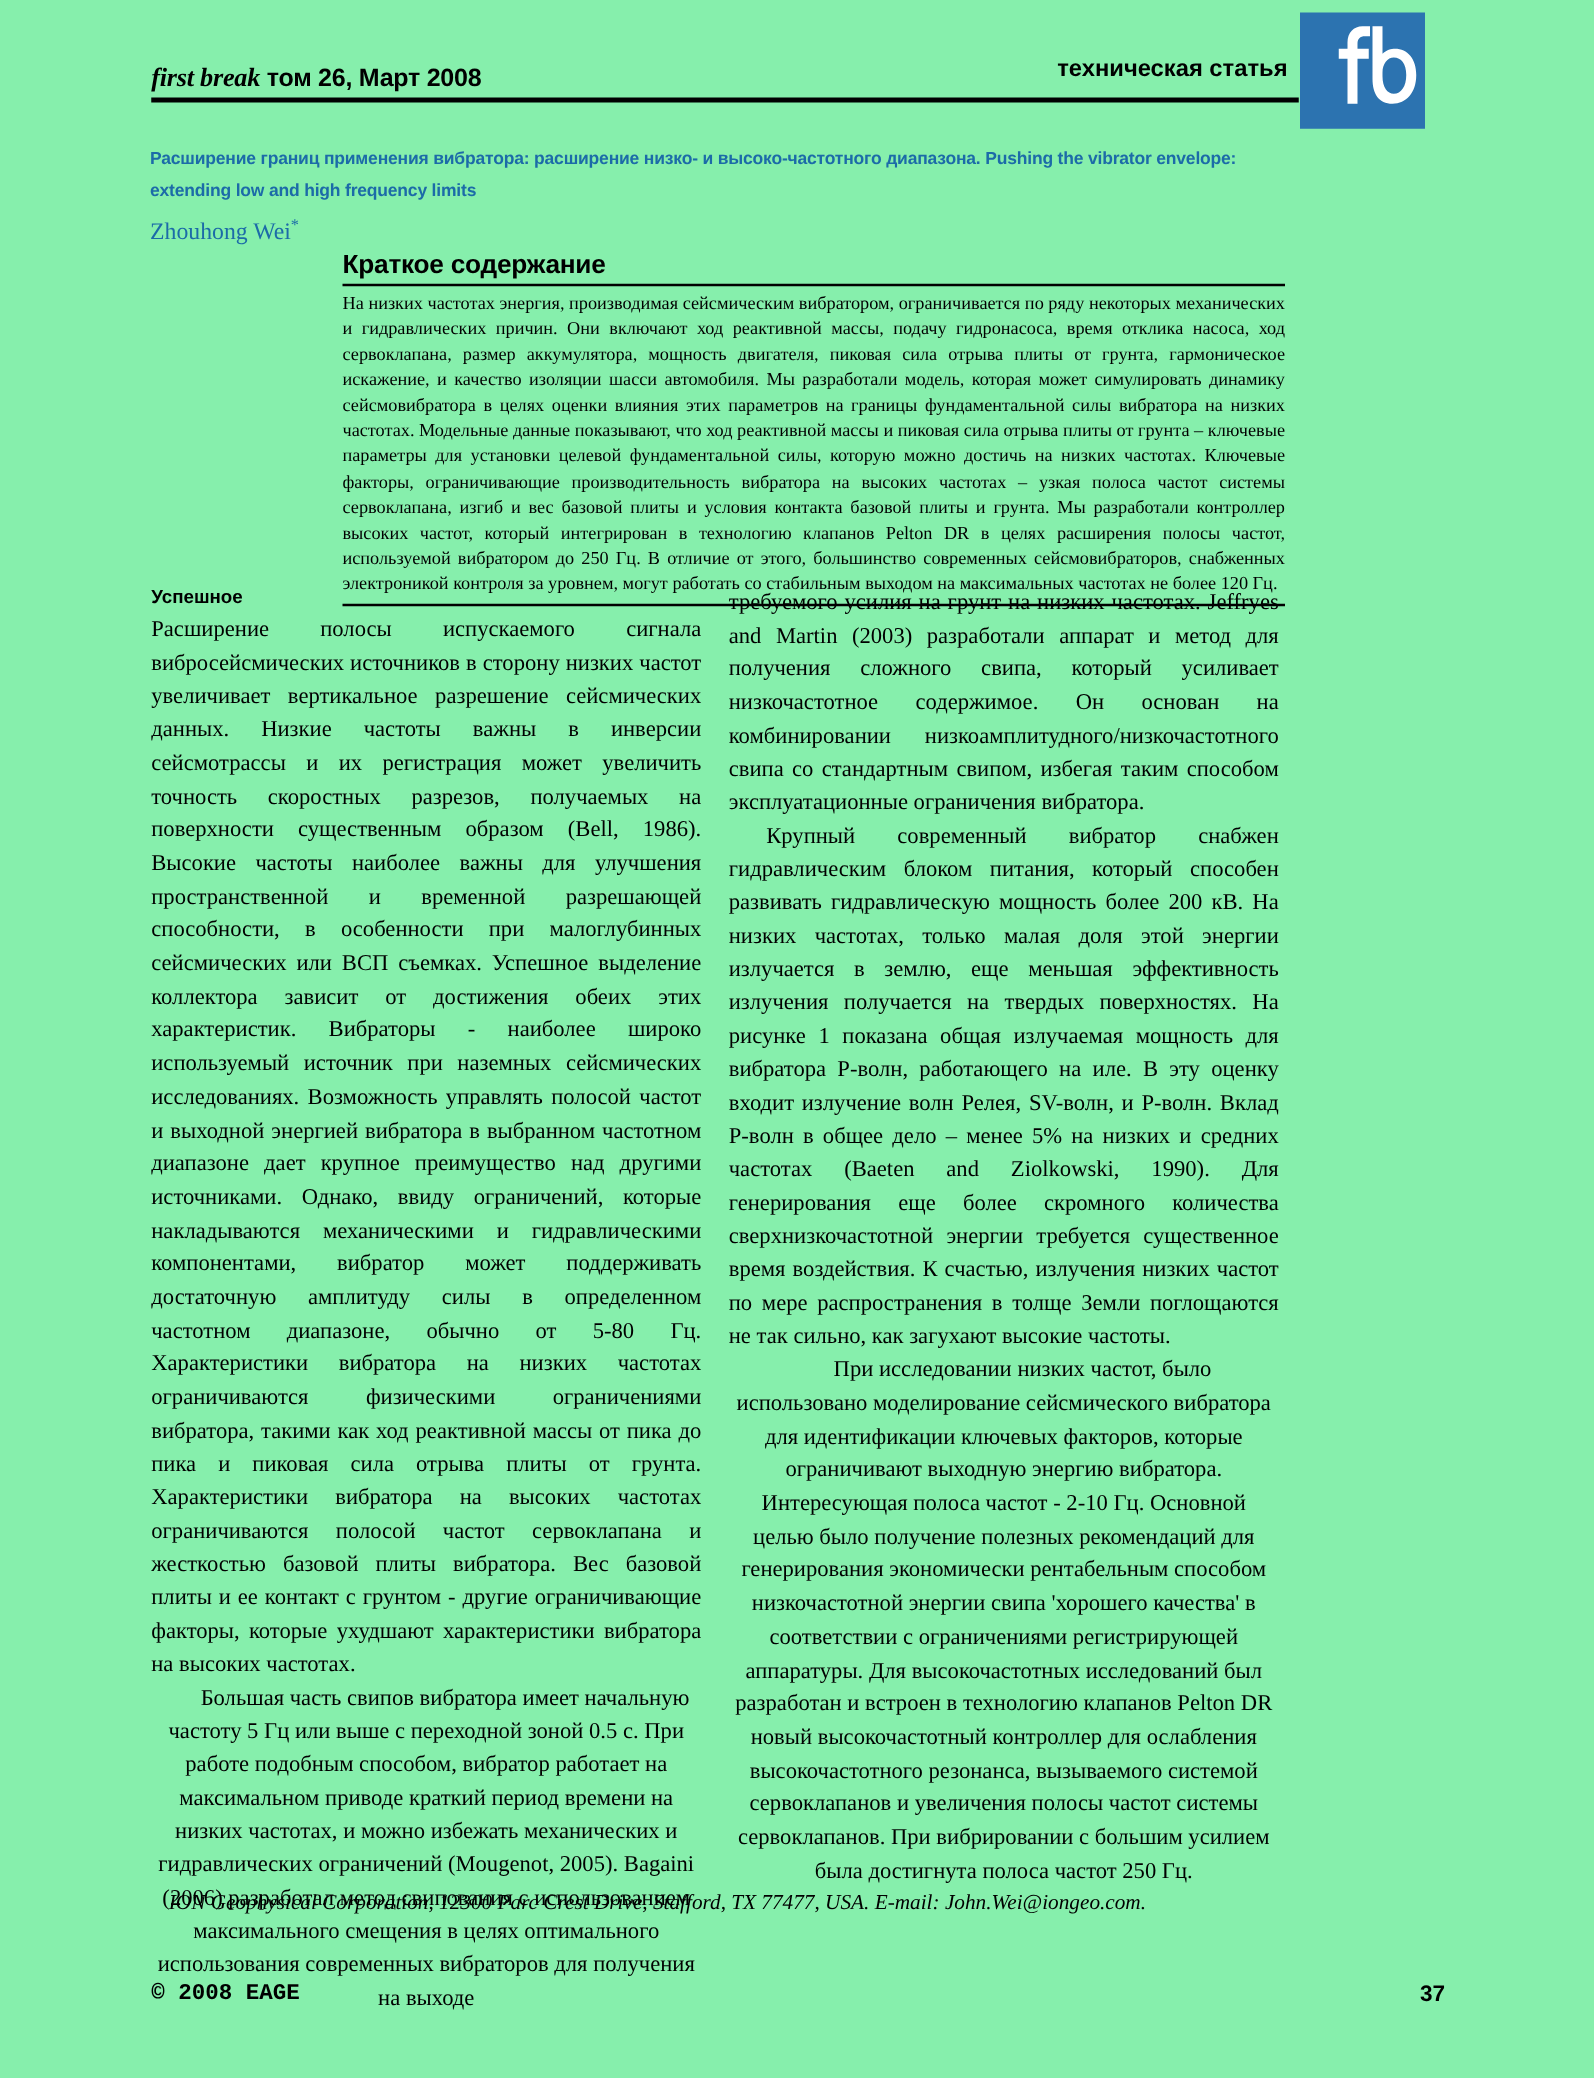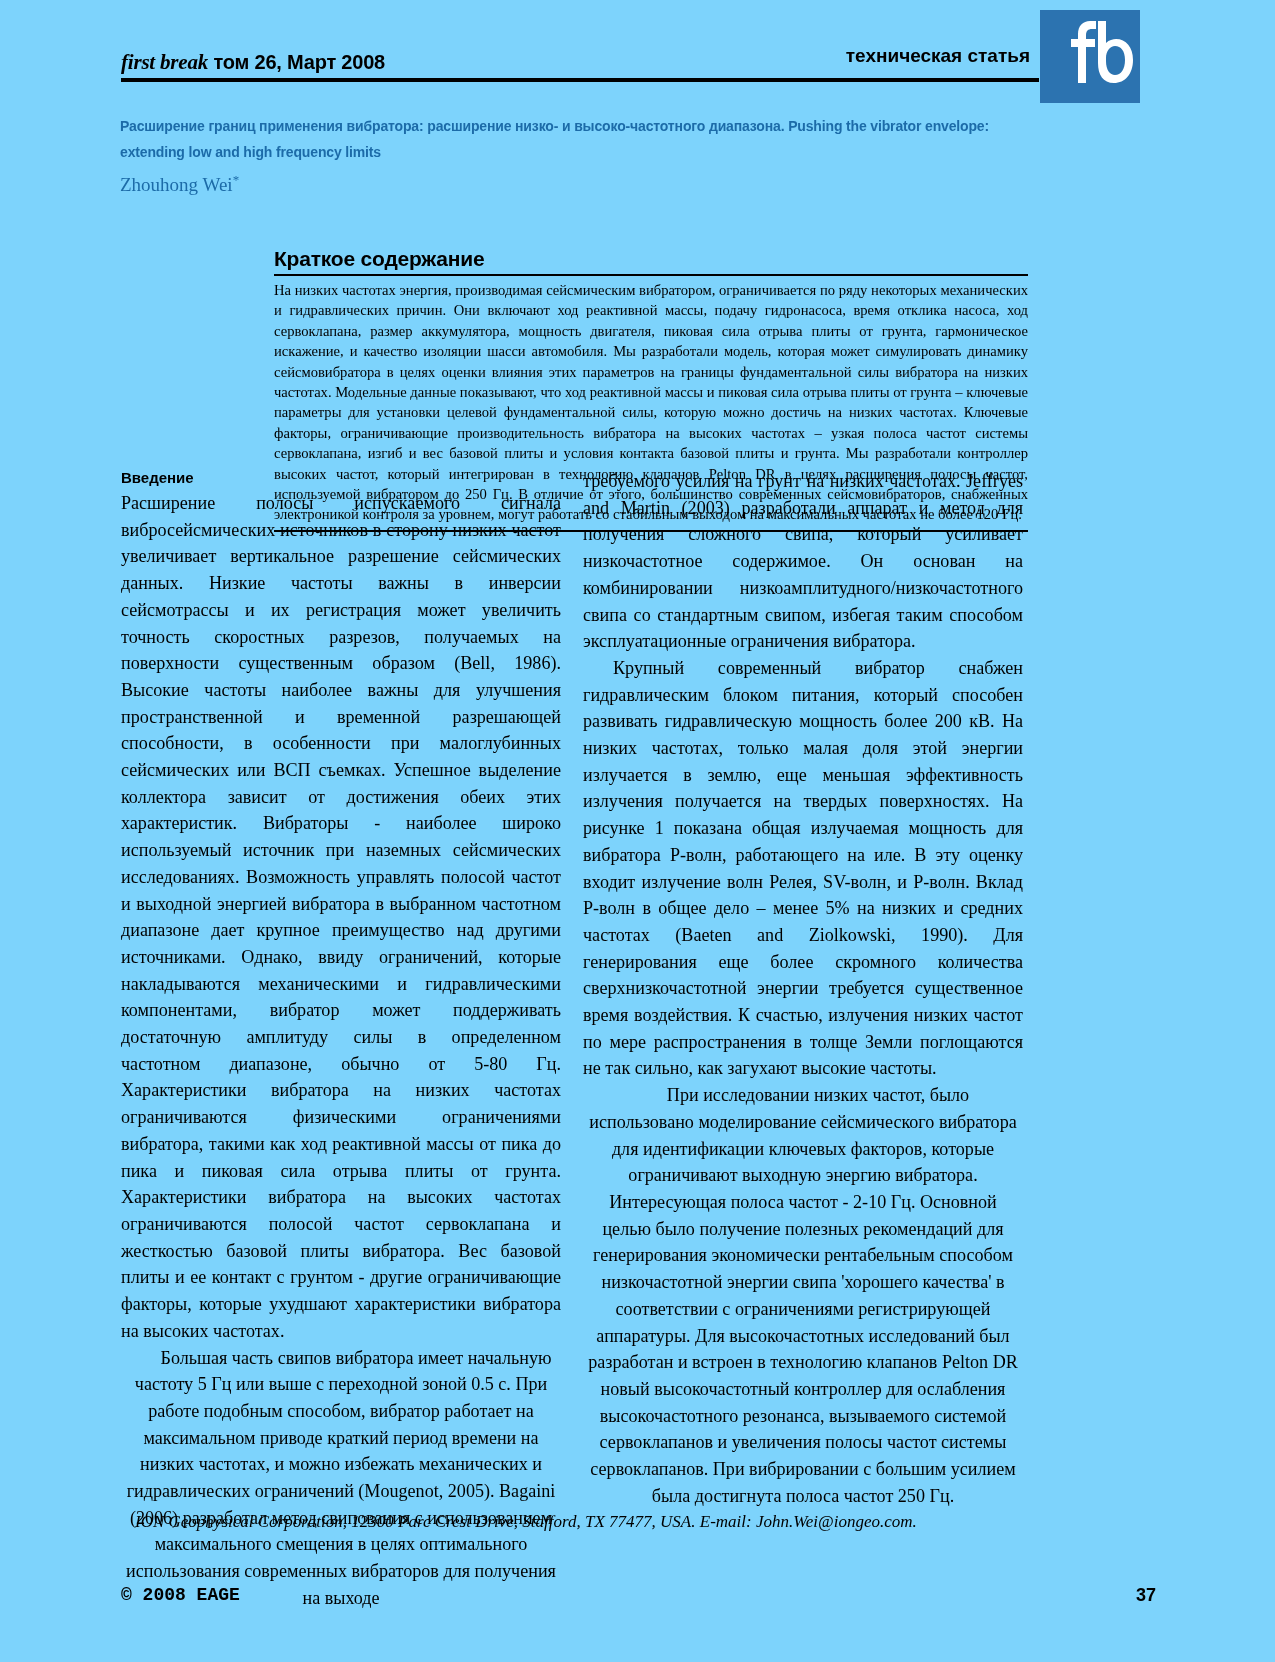--- a/index.html
+++ b/index.html
@@ -15,21 +15,21 @@
     color: #000000;
     overflow: hidden;
   }
 
   
   .page {
     position: absolute;
     inset: 0;
     width: 1275px;
     height: 1662px;
-    background: #7dd3fc;
+    background: #86efac;
   }
 
   
   .header {
     position: absolute;
     left: 0;
     top: 0;
     width: 1275px;
     height: 112px;
   }
@@ -115,21 +115,20 @@
     font-weight: 400;
   }
   .author sup { font-size: 13px; vertical-align: super; }
 
   
   .abstract-block {
     position: absolute;
     left: 274px;
     top: 200px;
     width: 754px;
-    margin-top: 47px;
   }
   .abstract-heading {
     font-family: "Liberation Sans", sans-serif;
     font-size: 21px;
     font-weight: 700;
     color: #000000;
     letter-spacing: -0.2px;
     padding-bottom: 3px;
   }
   .abstract-rule-top {
@@ -243,21 +242,21 @@
   <div class="author"><span>Zhouhong Wei</span><sup>*</sup></div>
 
   <div class="abstract-block">
     <div class="abstract-heading">Краткое содержание</div>
     <div class="abstract-rule-top"></div>
     <div class="abstract-body">На низких частотах энергия, производимая сейсмическим вибратором, ограничивается по ряду некоторых механических и гидравлических причин. Они включают ход реактивной массы, подачу гидронасоса, время отклика насоса, ход сервоклапана, размер аккумулятора, мощность двигателя, пиковая сила отрыва плиты от грунта, гармоническое искажение, и качество изоляции шасси автомобиля. Мы разработали модель, которая может симулировать динамику сейсмовибратора в целях оценки влияния этих параметров  на границы фундаментальной силы вибратора  на низких частотах. Модельные данные показывают, что ход реактивной массы  и пиковая сила отрыва плиты от грунта – ключевые параметры для установки  целевой фундаментальной силы, которую можно достичь на низких частотах. Ключевые факторы, ограничивающие  производительность вибратора на высоких частотах – узкая полоса частот системы сервоклапана, изгиб и вес базовой плиты и условия контакта  базовой плиты и грунта. Мы разработали  контроллер высоких частот, который интегрирован в технологию клапанов Pelton DR  в целях расширения полосы частот, используемой вибратором до 250 Гц. В отличие от этого, большинство современных сейсмовибраторов, снабженных электроникой контроля за уровнем, могут работать  со стабильным выходом на максимальных частотах не более 120 Гц.</div>
     <div class="abstract-rule-bottom"></div>
   </div>
 
   <div class="col col-left">
-    <div class="sec-heading">Введение</div>
+    <div class="sec-heading">Успешное</div>
     <p>Расширение полосы испускаемого сигнала вибросейсмических источников в сторону низких частот увеличивает вертикальное разрешение сейсмических данных. Низкие частоты важны в инверсии сейсмотрассы и их регистрация может  увеличить точность скоростных разрезов, получаемых на поверхности существенным образом (Bell, 1986). Высокие частоты наиболее важны для  улучшения пространственной и временной разрешающей способности, в особенности при малоглубинных сейсмических или ВСП съемках. Успешное выделение коллектора зависит от достижения обеих этих характеристик. Вибраторы - наиболее широко используемый источник при наземных сейсмических исследованиях. Возможность управлять полосой частот и выходной энергией вибратора в выбранном частотном диапазоне дает крупное преимущество над другими источниками. Однако, ввиду ограничений, которые накладываются механическими и гидравлическими компонентами, вибратор может поддерживать достаточную амплитуду силы в определенном частотном диапазоне, обычно от 5-80 Гц. Характеристики вибратора на низких частотах ограничиваются физическими ограничениями вибратора, такими как ход реактивной массы от пика до пика и пиковая сила отрыва плиты от грунта. Характеристики вибратора на высоких частотах ограничиваются  полосой частот сервоклапана и жесткостью базовой плиты вибратора. Вес базовой плиты и ее контакт с грунтом - другие ограничивающие факторы, которые ухудшают характеристики вибратора на высоких частотах.</p>
     <p class="indent last">Большая часть свипов вибратора имеет  начальную частоту 5 Гц или выше с переходной зоной 0.5 с. При работе подобным способом, вибратор работает на максимальном приводе краткий период времени на низких частотах, и можно избежать механических и гидравлических ограничений (Mougenot, 2005). Bagaini (2006) разработал метод свипования с использованием максимального смещения  в целях  оптимального использования современных вибраторов для получения на выходе</p>
   </div>
 
   <div class="col col-right">
     <p>требуемого усилия на грунт на низких частотах. Jeffryes and Martin (2003) разработали аппарат и метод для получения сложного свипа, который усиливает низкочастотное содержимое. Он основан на комбинировании низкоамплитудного/низкочастотного свипа  со стандартным свипом, избегая таким способом эксплуатационные ограничения вибратора.</p>
     <p class="indent">Крупный современный вибратор снабжен гидравлическим блоком питания, который способен развивать гидравлическую мощность более 200 кВ. На низких частотах, только малая доля этой энергии излучается в землю, еще меньшая эффективность излучения получается на твердых поверхностях. На рисунке 1 показана общая излучаемая мощность для вибратора P-волн,  работающего на иле. В эту оценку входит излучение волн Релея, SV-волн, и P-волн. Вклад P-волн  в общее дело – менее 5% на низких и средних частотах (Baeten and Ziolkowski, 1990). Для генерирования еще более скромного количества сверхнизкочастотной энергии требуется существенное время воздействия. К счастью, излучения низких частот по мере распространения в толще Земли поглощаются не так сильно, как  загухают высокие частоты.</p>
     <p class="indent last">При исследовании низких частот, было использовано моделирование сейсмического вибратора для идентификации ключевых факторов, которые ограничивают выходную энергию вибратора. Интересующая полоса частот - 2-10 Гц. Основной целью было  получение полезных рекомендаций для генерирования экономически рентабельным способом низкочастотной энергии свипа 'хорошего качества' в соответствии с ограничениями регистрирующей аппаратуры. Для высокочастотных исследований был разработан и встроен в технологию клапанов Pelton DR новый высокочастотный контроллер для ослабления высокочастотного резонанса, вызываемого системой сервоклапанов и увеличения полосы частот системы сервоклапанов. При вибрировании с большим усилием была достигнута полоса частот 250 Гц.</p>
   </div>
 

